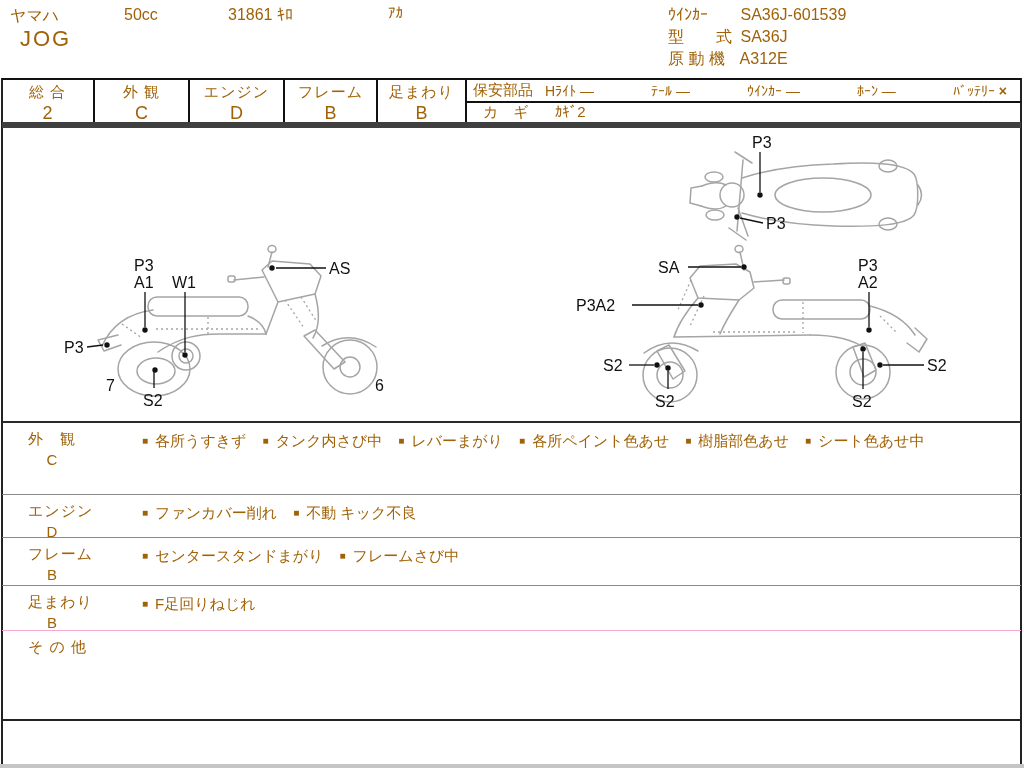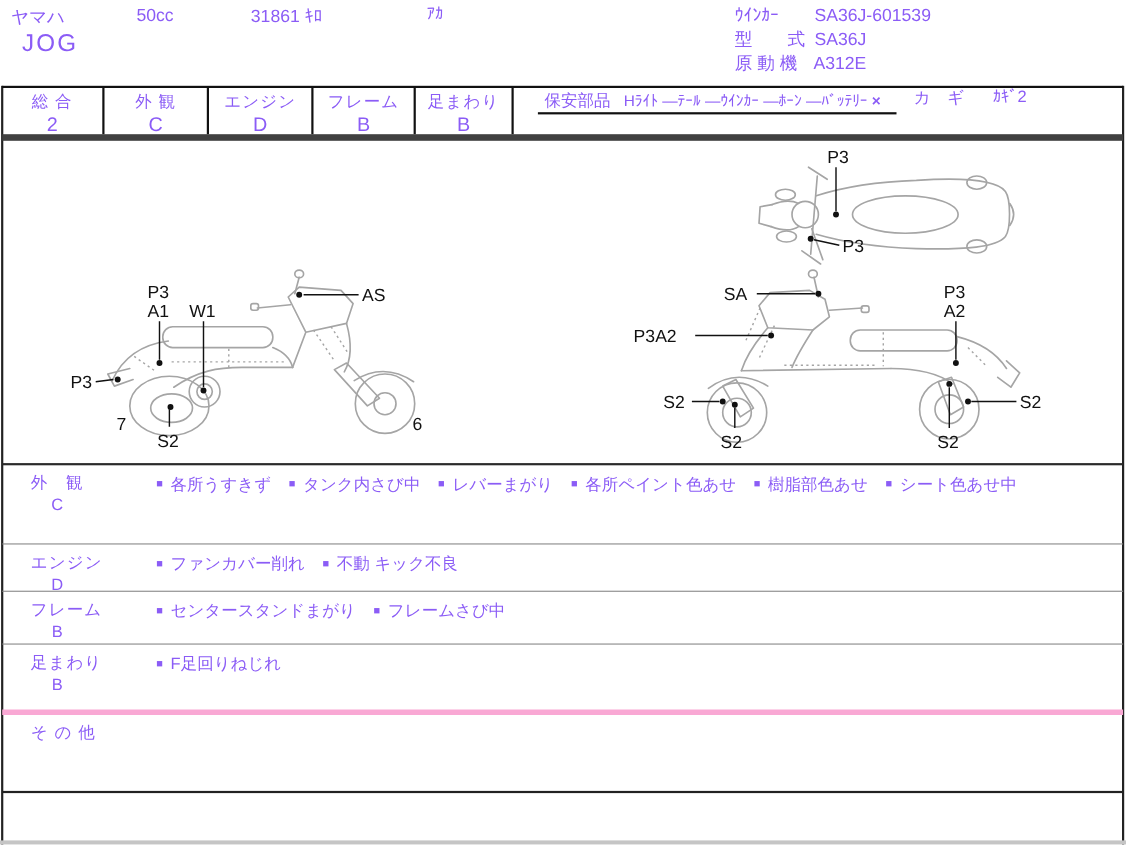--- a/index.html
+++ b/index.html
@@ -1,30 +1,30 @@
 <!DOCTYPE html>
 <html><head>
 <meta charset="utf-8">
 <style>
   html,body{margin:0;padding:0;background:#fff;}
   .sheet{position:relative;width:1024px;height:768px;background:#ffffff;overflow:hidden;
-         font-family:"Liberation Sans","DejaVu Sans",sans-serif;color:#8b5cf6;}
+         font-family:"Liberation Sans","DejaVu Sans",sans-serif;color:#a16207;}
   .abs{position:absolute;}
   .t16{font-size:16px;}
   .model{font-size:22px;letter-spacing:2px;}
   .hrow{line-height:22px;font-size:16px;white-space:nowrap;}
   .hlabel{display:inline-block;width:68px;white-space:nowrap;}
   .outerv{position:absolute;top:78px;bottom:0;width:2px;background:#222;}
   
   .grades{position:absolute;left:2px;top:78px;width:1019px;height:50px;display:flex;
           border-top:2px solid #111;border-bottom:6px solid #404040;box-sizing:border-box;}
   .gcell{box-sizing:border-box;border-right:2px solid #111;text-align:center;}
   .glabel{font-size:15px;margin-top:3px;letter-spacing:1px;white-space:nowrap;}
   .gvalue{font-size:18px;margin-top:1px;}
-  .safety{flex:1;display:flex;box-sizing:border-box;padding-left:22px;}
+  .safety{flex:1;display:flex;flex-direction:column;box-sizing:border-box;}
   .srow1{height:24px;border-bottom:2px solid #111;display:flex;align-items:center;
          font-size:14px;padding-left:6px;box-sizing:border-box;white-space:nowrap;}
   .srow2{flex:1;display:flex;align-items:flex-start;font-size:15px;padding-left:16px;gap:26px;white-space:nowrap;}
   .stitle{font-size:15px;margin-right:6px;}
   .sitems{flex:1;display:flex;justify-content:space-between;padding:0 14px 0 6px;}
   .sitem{white-space:nowrap;}
   .cross{font-weight:bold;}
   
   .crow{position:absolute;left:2px;width:1019px;box-sizing:border-box;}
   .rlabel{position:absolute;left:26px;top:7px;font-size:15px;letter-spacing:1px;white-space:nowrap;}
@@ -252,20 +252,20 @@
   <div class="crow" style="top:537px;height:48px;border-top:1px solid #888">
     <div class="rlabel">フレーム</div>
     <div class="rgrade">B</div>
     <div class="rcomments"><span class="citem"><span class="bullet">■</span>センタースタンドまがり</span><span class="citem"><span class="bullet">■</span>フレームさび中</span></div>
   </div>
   <div class="crow" style="top:585px;height:67px;border-top:1px solid #888">
     <div class="rlabel">足まわり</div>
     <div class="rgrade">B</div>
     <div class="rcomments"><span class="citem"><span class="bullet">■</span>F足回りねじれ</span></div>
   </div>
-  <div class="crow" style="top:645px;height:48px;border-top:5px solid #f9a8d4">
+  <div class="crow" style="top:630px;height:48px;border-top:1px solid #f9a8d4">
     <div class="rlabel">そ の 他</div>
     <div class="rcomments"></div>
   </div>
   <div class="crow" style="top:719px;height:45px;border-top:2px solid #222"></div>
   <div class="strip"></div>
 
 </div>
 
 </body></html>

